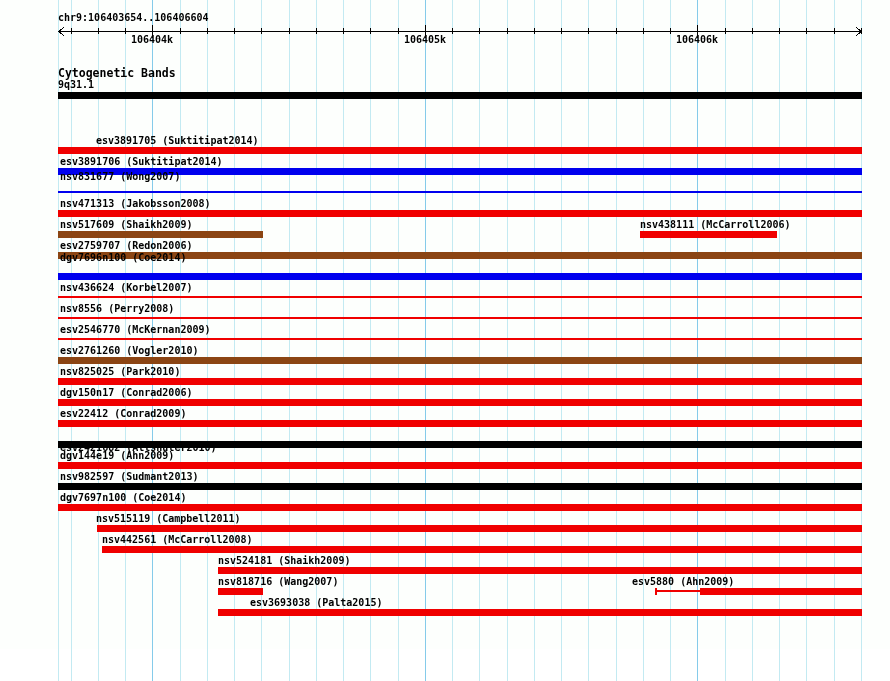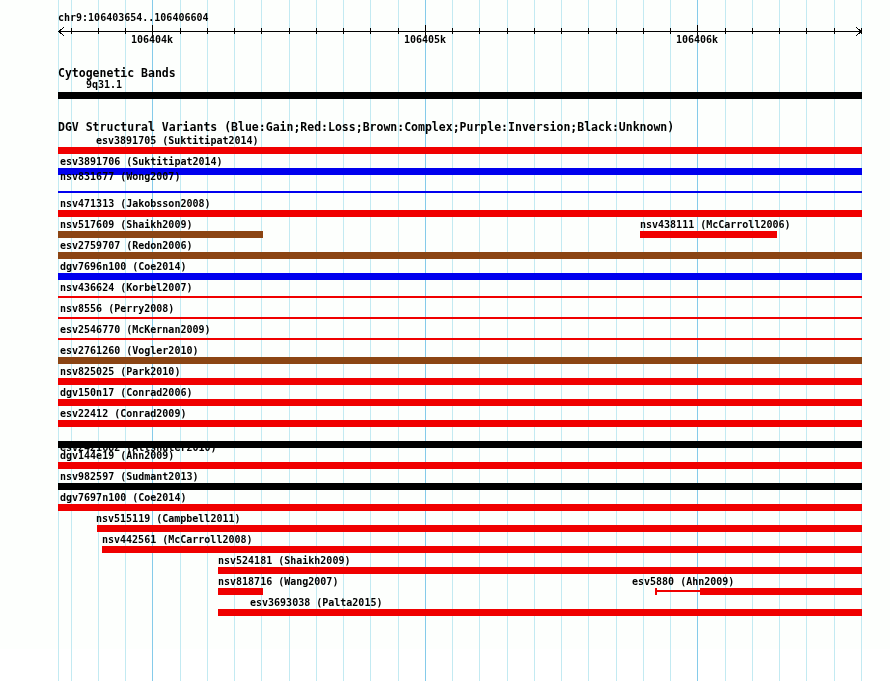--- a/index.html
+++ b/index.html
@@ -75,41 +75,40 @@
 
   <div class="small-txt" style="left:58px; top:13px;">chr9:106403654..106406604</div>
 
   <div id="tick-labels">
       <div class="small-txt tick-label" style="left: 128px; top: 35px; width: 48px;">106404k</div>
       <div class="small-txt tick-label" style="left: 401px; top: 35px; width: 48px;">106405k</div>
       <div class="small-txt tick-label" style="left: 673px; top: 35px; width: 48px;">106406k</div>
     </div>
 
   <div class="section-hdr" style="top:67px;">Cytogenetic Bands</div>
-  <div class="small-txt" style="left:58px; top:80px;margin-left:28px;">9q31.1</div>
+  <div class="small-txt" style="left:58px; top:80px;">9q31.1</div>
   <div id="cyto-bar" style="background: rgb(0, 0, 0);"></div>
 
-  <div class="section-hdr" style="top:121px;">DGV Structural Variants (Blue:Gain;Red:Loss;Brown:Complex;Purple:Inversion;Black:Unknown)</div>
 
   <div id="variant-rows">
       <div class="vlabel" style="left: 60px; top: 136px; margin-left: 36px;">esv3891705 (Suktitipat2014)</div>
       <div class="vbar" style="left: 58px; width: 804px; top: 147px; height: 7px; background: rgb(240, 0, 0);"></div>
       <div class="vlabel" style="left: 60px; top: 157px;">esv3891706 (Suktitipat2014)</div>
       <div class="vbar" style="left: 58px; width: 804px; top: 168px; height: 7px; background: rgb(0, 0, 238);"></div>
       <div class="vlabel" style="left: 60px; top: 172px;">nsv831677 (Wong2007)</div>
       <div class="vbar" style="left: 58px; width: 804px; top: 191px; height: 2px; background: rgb(0, 0, 238);"></div>
       <div class="vlabel" style="left: 60px; top: 199px; text-align: right;">nsv471313 (Jakobsson2008)</div>
       <div class="vbar" style="left: 58px; width: 804px; top: 210px; height: 7px; background: rgb(240, 0, 0);"></div>
       <div class="vlabel" style="left: 60px; top: 220px;">nsv517609 (Shaikh2009)</div>
       <div class="vbar" style="left: 58px; width: 205px; top: 231px; height: 7px; background: rgb(139, 69, 19);"></div>
       <div class="vlabel" style="left: 640px; top: 220px;">nsv438111 (McCarroll2006)</div>
       <div class="vbar" style="left: 640px; width: 137px; top: 231px; height: 7px; background: rgb(240, 0, 0);"></div>
       <div class="vlabel" style="left: 60px; top: 241px;">esv2759707 (Redon2006)</div>
       <div class="vbar" style="left: 58px; width: 804px; top: 252px; height: 7px; background: rgb(139, 69, 19);"></div>
-      <div class="vlabel" style="left: 60px; top: 262px;">dgv7696n100 (Coe2014)</div>
+      <div class="vlabel" style="left: 60px; top: 253px;">dgv7696n100 (Coe2014)</div>
       <div class="vbar" style="left: 58px; width: 804px; top: 273px; height: 7px; background: rgb(0, 0, 238);"></div>
       <div class="vlabel" style="left: 60px; top: 283px;">nsv436624 (Korbel2007)</div>
       <div class="vbar" style="left: 58px; width: 804px; top: 296px; height: 2px; background: rgb(240, 0, 0);"></div>
       <div class="vlabel" style="left: 60px; top: 304px;">nsv8556 (Perry2008)</div>
       <div class="vbar" style="left: 58px; width: 804px; top: 317px; height: 2px; background: rgb(240, 0, 0);"></div>
       <div class="vlabel" style="left: 60px; top: 325px;">esv2546770 (McKernan2009)</div>
       <div class="vbar" style="left: 58px; width: 804px; top: 338px; height: 2px; background: rgb(240, 0, 0);"></div>
       <div class="vlabel" style="left: 60px; top: 346px;">esv2761260 (Vogler2010)</div>
       <div class="vbar" style="left: 58px; width: 804px; top: 357px; height: 7px; background: rgb(139, 69, 19);"></div>
       <div class="vlabel" style="left: 60px; top: 367px;">nsv825025 (Park2010)</div>

